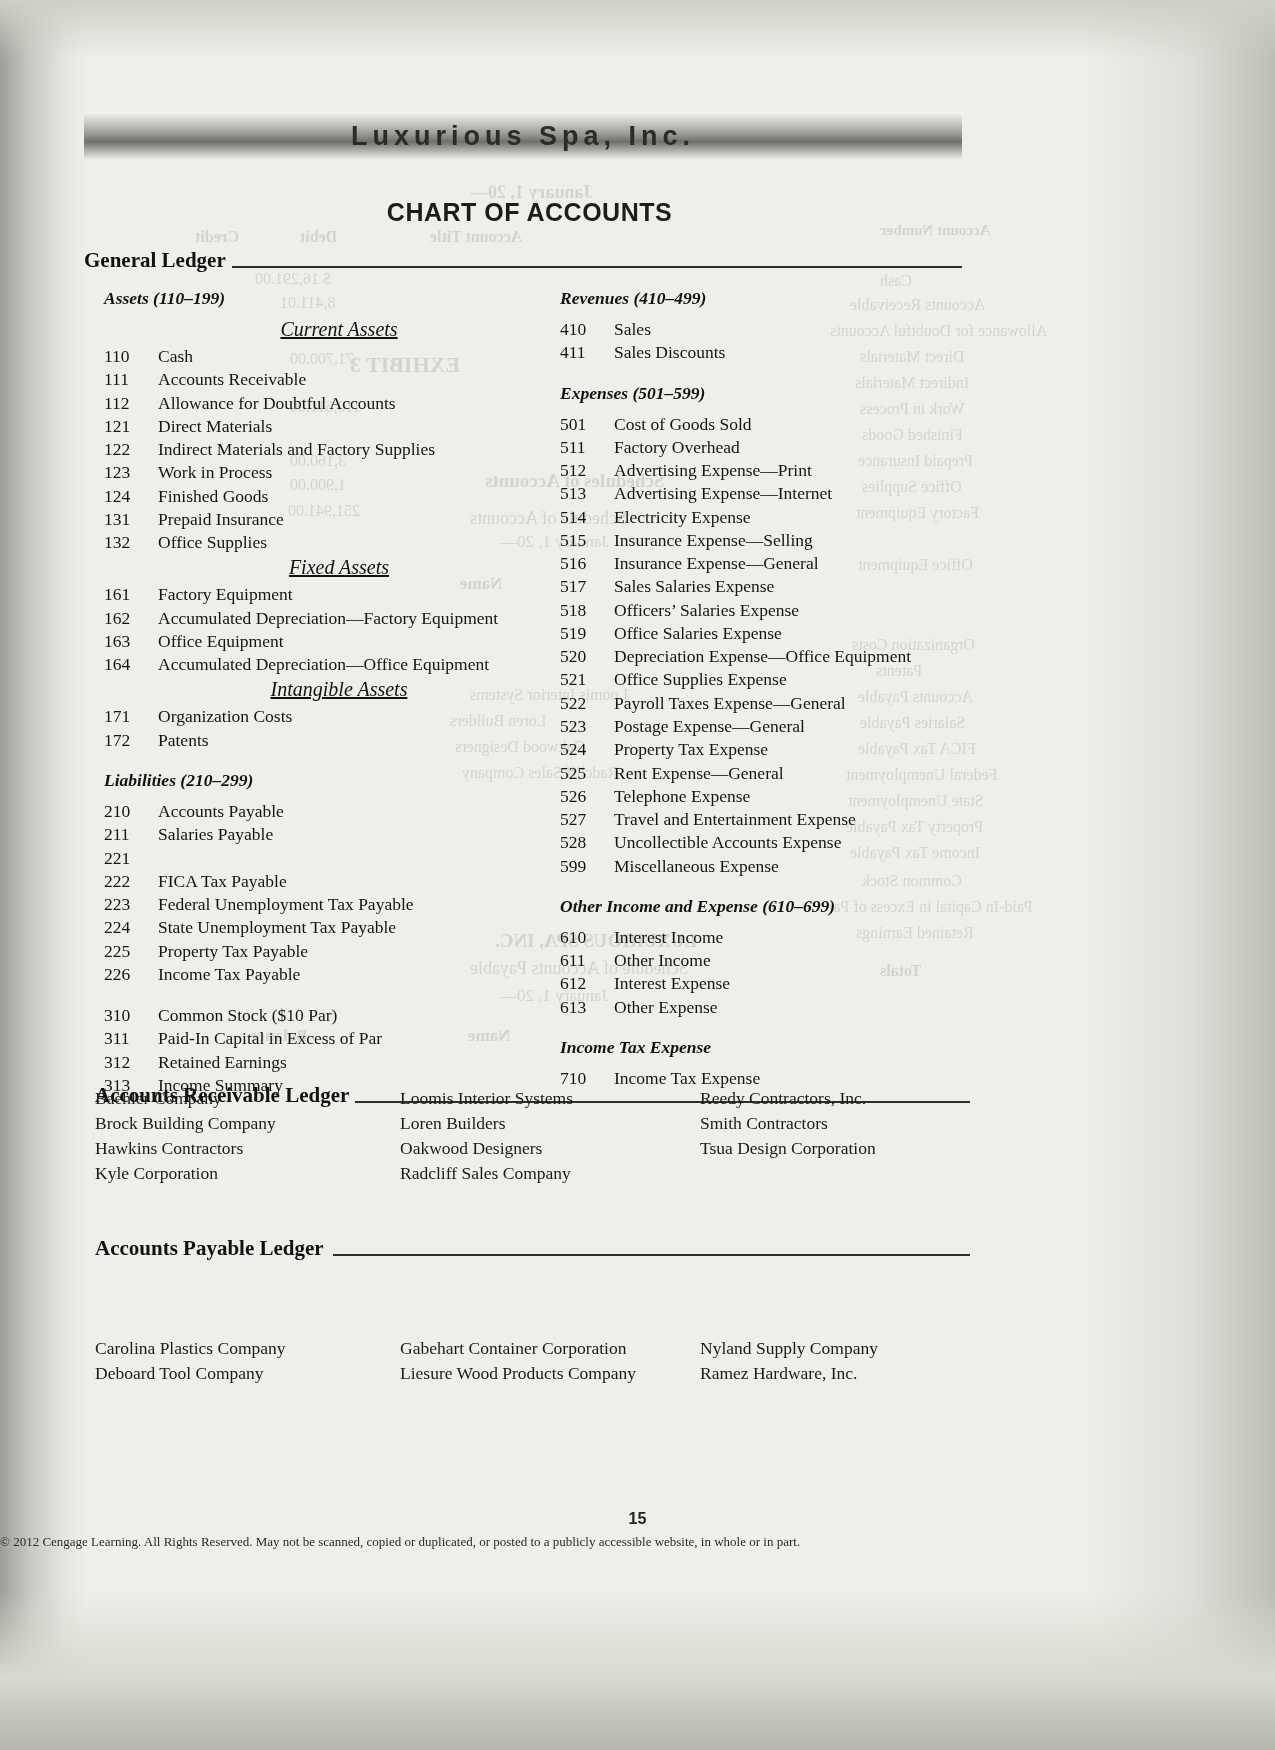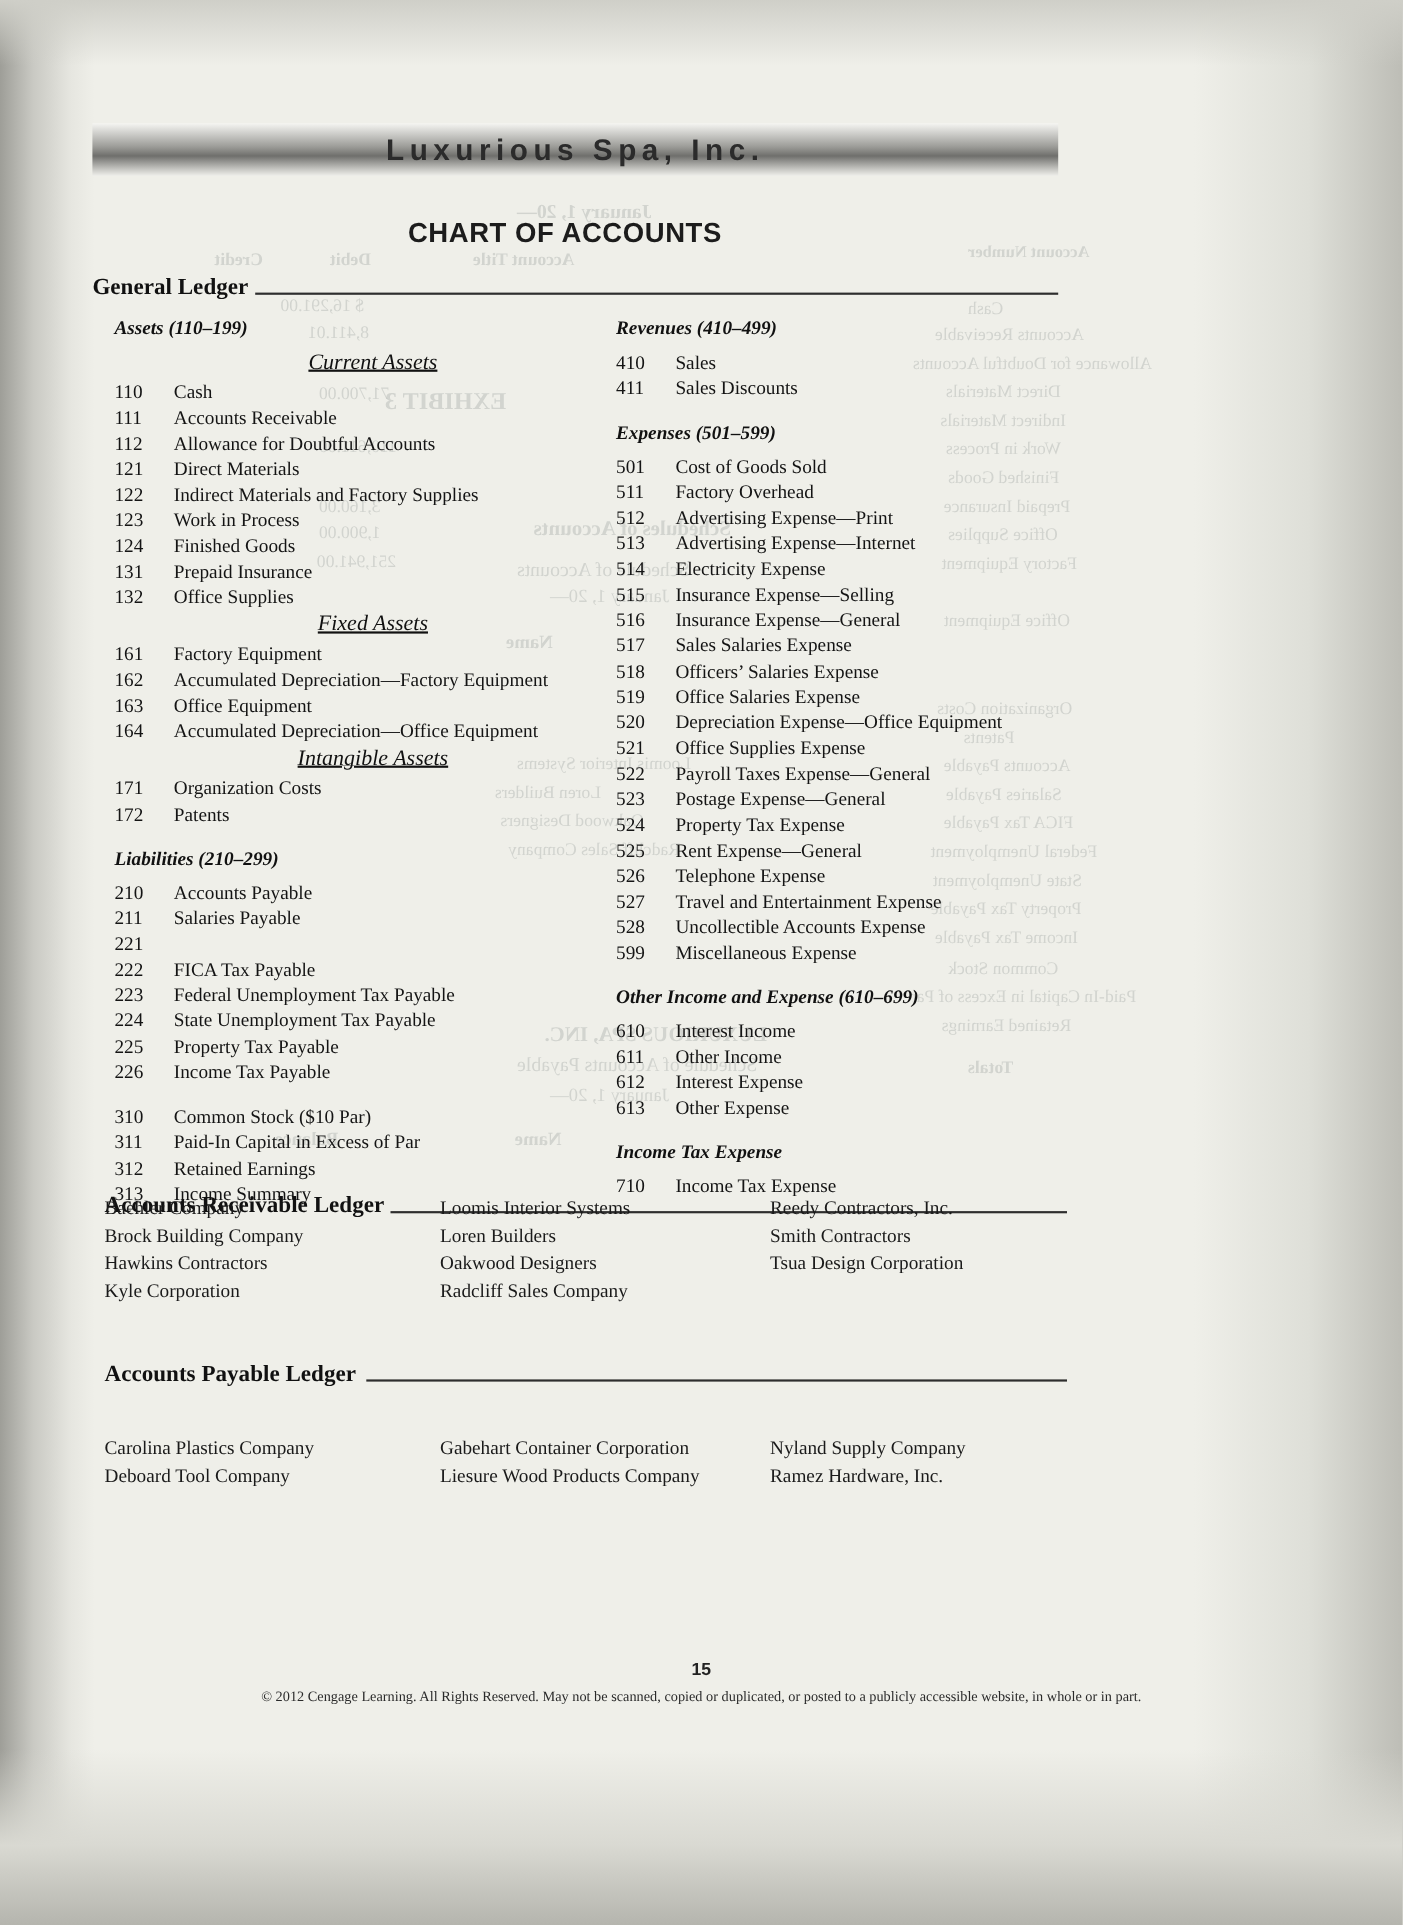--- a/index.html
+++ b/index.html
@@ -61,21 +61,21 @@
   .title-banner span {
     font-family: "Liberation Sans", sans-serif;
     font-weight: bold;
     font-size: 27px;
     letter-spacing: 5px;
     color: #2b2b2b;
   }
 
   .doc-title {
     position: absolute;
-    left: 0; top: 198px; width: 1027px;
+    left: 16px; top: 198px; width: 1027px;
     text-align: center;
     font-family: "Liberation Sans", sans-serif;
     font-weight: bold;
     font-size: 25px;
     letter-spacing: 0.5px;
     color: #1c1c1c;
   }
 
   .section-head {
     position: absolute;
@@ -147,21 +147,20 @@
     left: 0; top: 1510px; width: 1275px;
     text-align: center;
     font-family: "Liberation Sans", sans-serif;
     font-weight: bold;
     font-size: 16px;
     color: #222;
   }
   .copyright {
     position: absolute;
     left: 0; top: 1534px; width: 1275px;
-    text-align: center;
     font-size: 13px;
     color: #2a2a2a;
   }
 </style>
 </head>
 <body>
 
 <div class="page">
   <div class="page-shade-left"></div>
   <div class="page-shade-right"></div>
@@ -494,21 +493,21 @@
           <div class="lc3">
             <div>Reedy Contractors, Inc.</div>
             <div>Smith Contractors</div>
             <div>Tsua Design Corporation</div>
           </div>
         </div>
       </div>
 
     <div class="section-head" style="left:95px; top:1236px;">Accounts Payable Ledger</div>
     <div class="rule" style="left:333px; top:1254px; width:637px;"></div>
-    <div class="ledger-block" style="left:95px; top:1304px; width:900px;" id="ap-ledger">
+    <div class="ledger-block" style="left:95px; top:1336px; width:900px;" id="ap-ledger">
         <div class="ledger-cols">
           <div class="lc1">
             <div>Carolina Plastics Company</div>
             <div>Deboard Tool Company</div>
           </div>
           <div class="lc2">
             <div>Gabehart Container Corporation</div>
             <div>Liesure Wood Products Company</div>
           </div>
           <div class="lc3">

